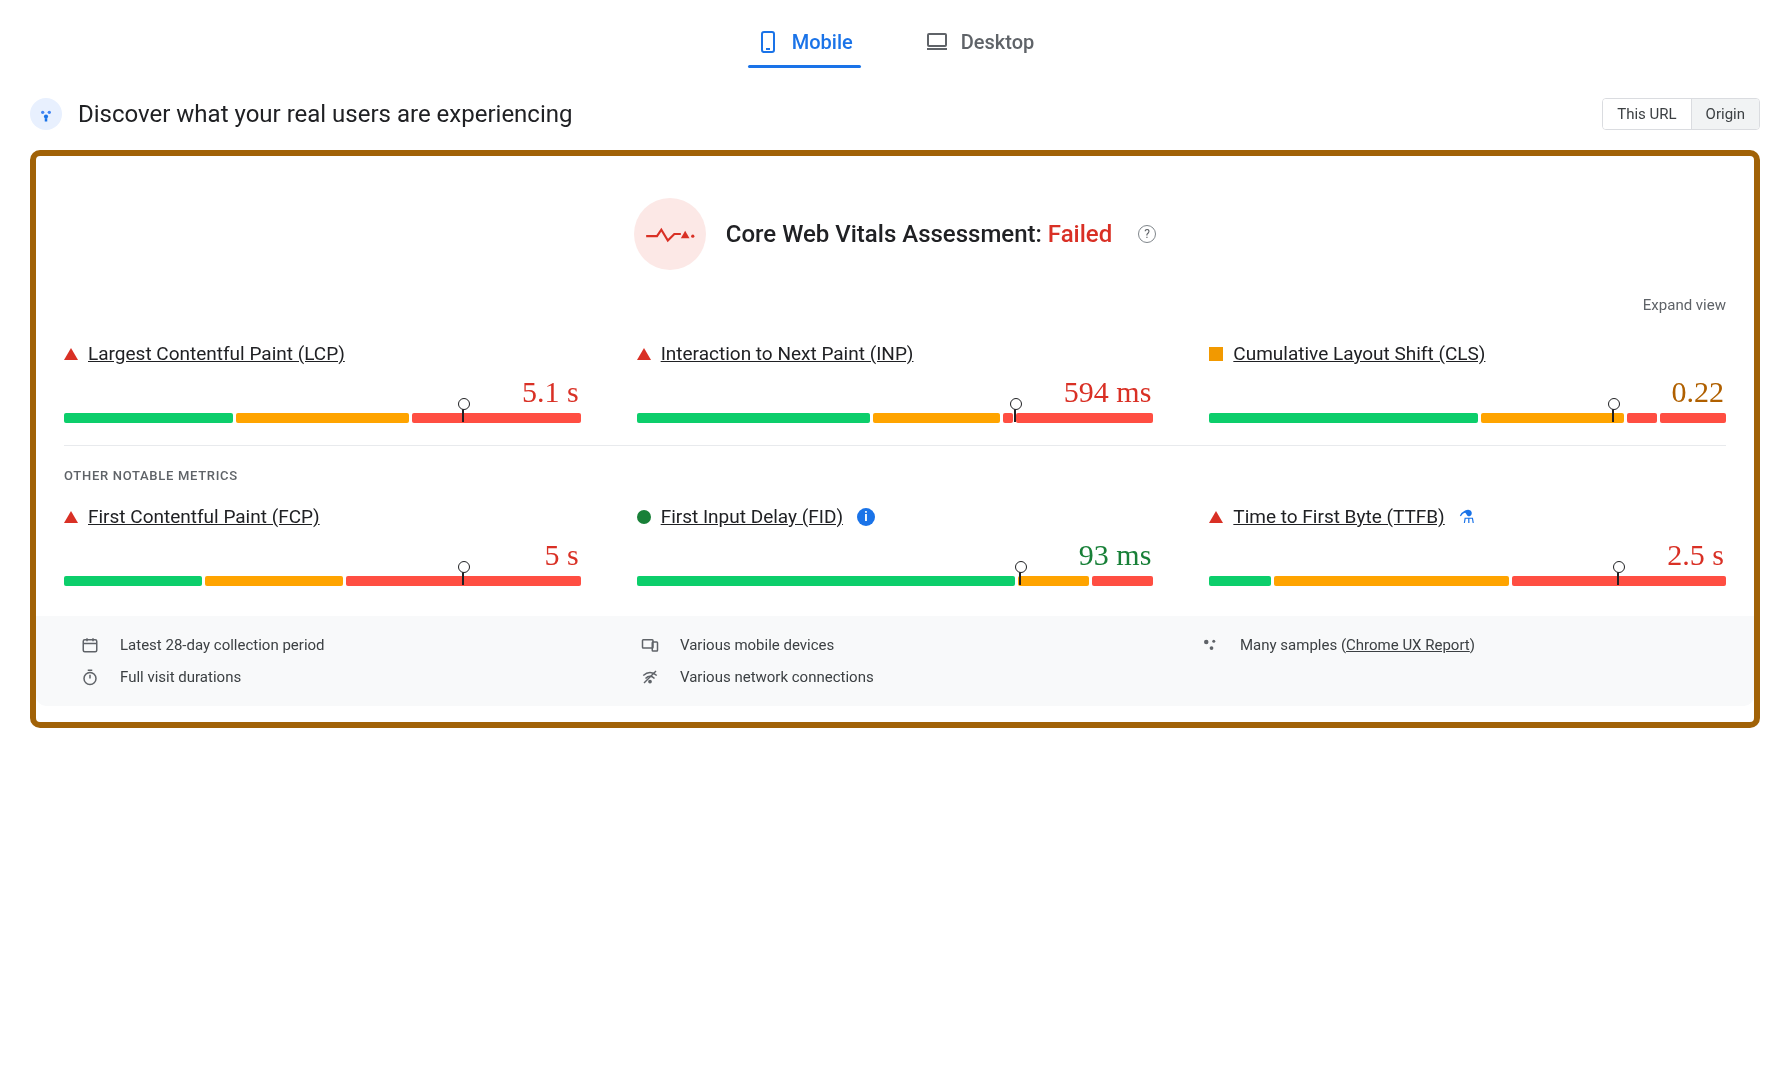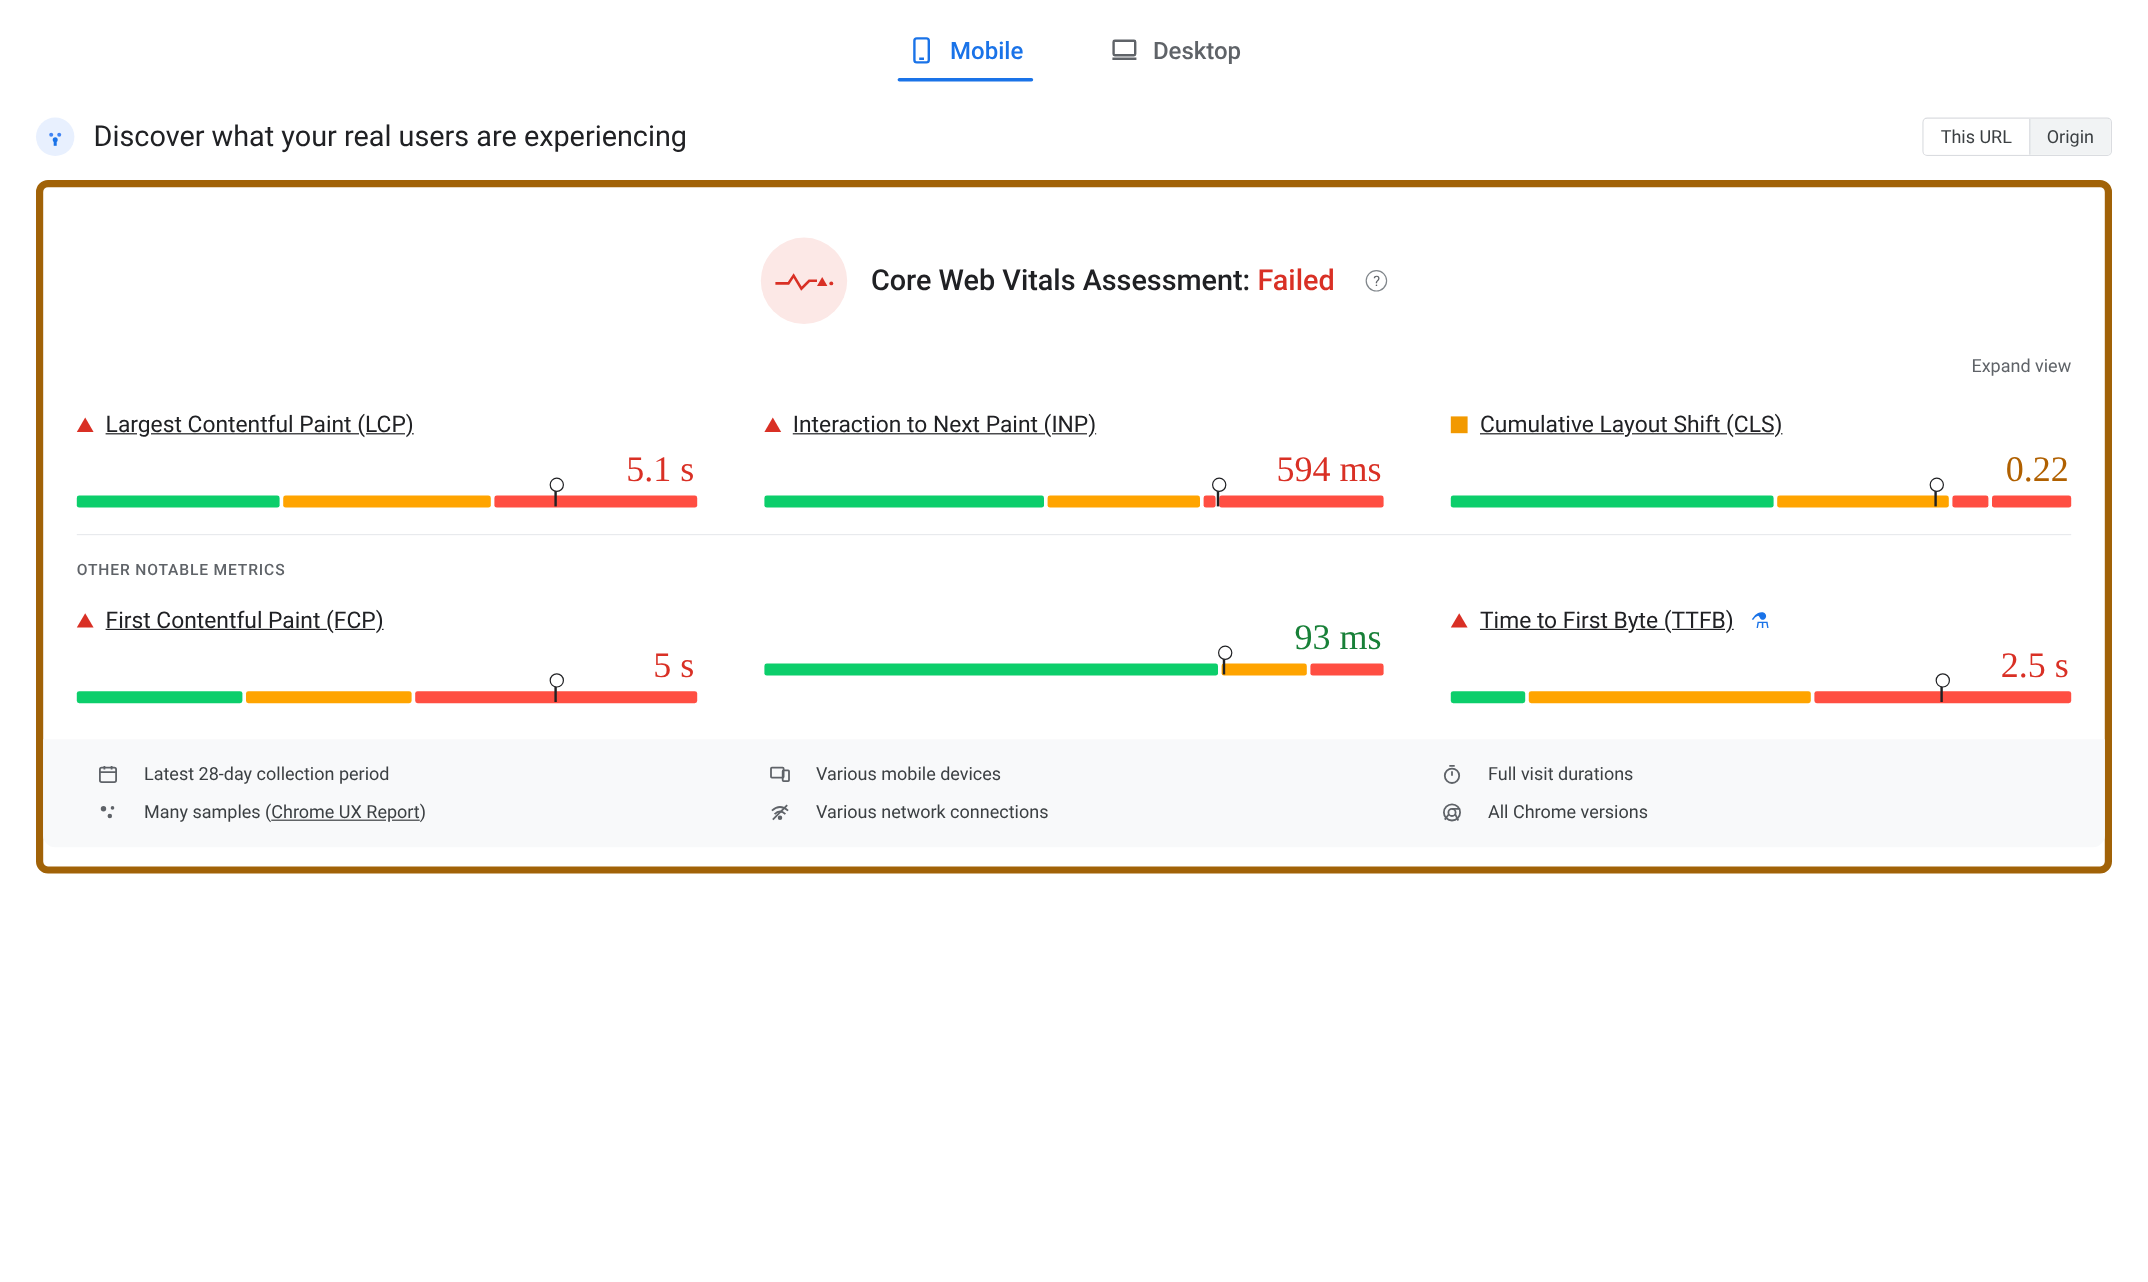--- a/index.html
+++ b/index.html
@@ -184,20 +184,25 @@
         <div class="bar-wrap">
           <div class="bar">
             <span class="seg g" style="flex:27"></span>
             <span class="seg y" style="flex:27"></span>
             <span class="seg r" style="flex:46"></span>
           </div>
           <span class="pin" style="left:77%"></span>
         </div>
       </div>
       <div class="metric">
+        <div class="m-head">
+          <span class="status-glyph pass"></span>
+          <span class="m-name">First Input Delay (FID)</span>
+          <span class="info-dot">i</span>
+        </div>
         <div class="m-value pass">93 ms</div>
         <div class="bar-wrap">
           <div class="bar">
             <span class="seg g" style="flex:74"></span>
             <span class="seg y" style="flex:14"></span>
             <span class="seg r" style="flex:12"></span>
           </div>
           <span class="pin" style="left:74%"></span>
         </div>
       </div>
@@ -235,56 +240,44 @@
       <span class="foot-icon">
           <svg width="18" height="18" viewBox="0 0 24 24" fill="none" stroke="#5f6368" stroke-width="2">
             <rect x="2" y="5" width="14" height="11" rx="1"></rect>
             <rect x="15" y="8" width="7" height="12" rx="1"></rect>
           </svg>
         </span>
       <span>Various mobile devices</span>
     </div>
     <div class="foot-item">
       <span class="foot-icon">
-          <svg width="18" height="18" viewBox="0 0 24 24" fill="none" stroke="#5f6368" stroke-width="2">
-            <circle cx="12" cy="14" r="8"></circle>
-            <line x1="12" y1="14" x2="12" y2="9"></line>
-            <line x1="9" y1="3" x2="15" y2="3"></line>
-          </svg>
-        </span>
-      <span>Full visit durations</span>
-    </div>
-    <div class="foot-item">
-      <span class="foot-icon">
           <svg width="18" height="18" viewBox="0 0 24 24" fill="#5f6368">
             <circle cx="7" cy="8" r="3"></circle>
             <circle cx="17" cy="7" r="2"></circle>
             <circle cx="14" cy="16" r="2.5"></circle>
           </svg>
         </span>
       <span><span>Many samples (</span><a>Chrome UX Report</a><span>)</span></span>
     </div>
     <div class="foot-item">
       <span class="foot-icon">
           <svg width="18" height="18" viewBox="0 0 24 24" fill="none" stroke="#5f6368" stroke-width="2">
+            <circle cx="12" cy="14" r="8"></circle>
+            <line x1="12" y1="14" x2="12" y2="9"></line>
+            <line x1="9" y1="3" x2="15" y2="3"></line>
+          </svg>
+        </span>
+      <span>Full visit durations</span>
+    </div>
+    <div class="foot-item">
+      <span class="foot-icon">
+          <svg width="18" height="18" viewBox="0 0 24 24" fill="none" stroke="#5f6368" stroke-width="2">
             <path d="M3 10 Q12 2 21 10"></path>
             <path d="M6 14 Q12 8 18 14"></path>
             <circle cx="12" cy="18" r="1.5" fill="#5f6368"></circle>
             <line x1="4" y1="20" x2="20" y2="4"></line>
           </svg>
         </span>
       <span>Various network connections</span>
     </div>
-    <div class="foot-item">
-      <span class="foot-icon">
-          <svg width="18" height="18" viewBox="0 0 24 24" fill="none" stroke="#5f6368" stroke-width="2">
-            <circle cx="12" cy="12" r="9"></circle>
-            <circle cx="12" cy="12" r="4"></circle>
-            <line x1="12" y1="8" x2="21" y2="8"></line>
-            <line x1="8.5" y1="14" x2="4" y2="20"></line>
-            <line x1="15.5" y1="14" x2="19" y2="21"></line>
-          </svg>
-        </span>
-      <span>All Chrome versions</span>
-    </div>
   </div>
 
 </div>
 
 </body></html>

